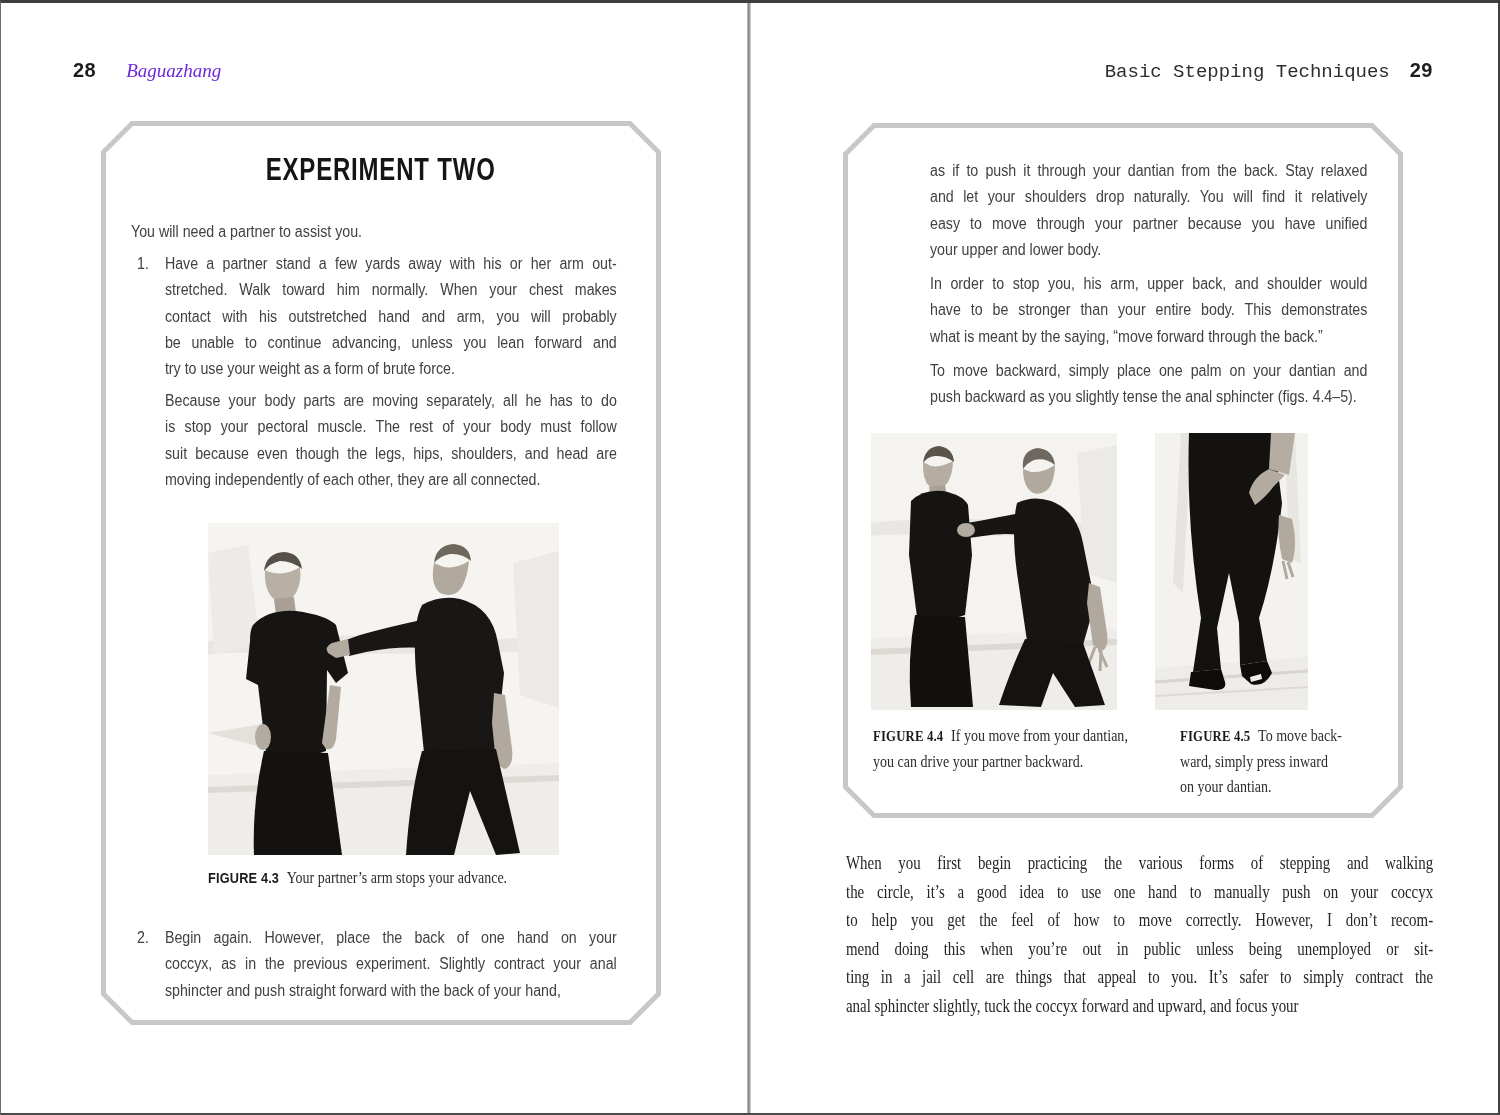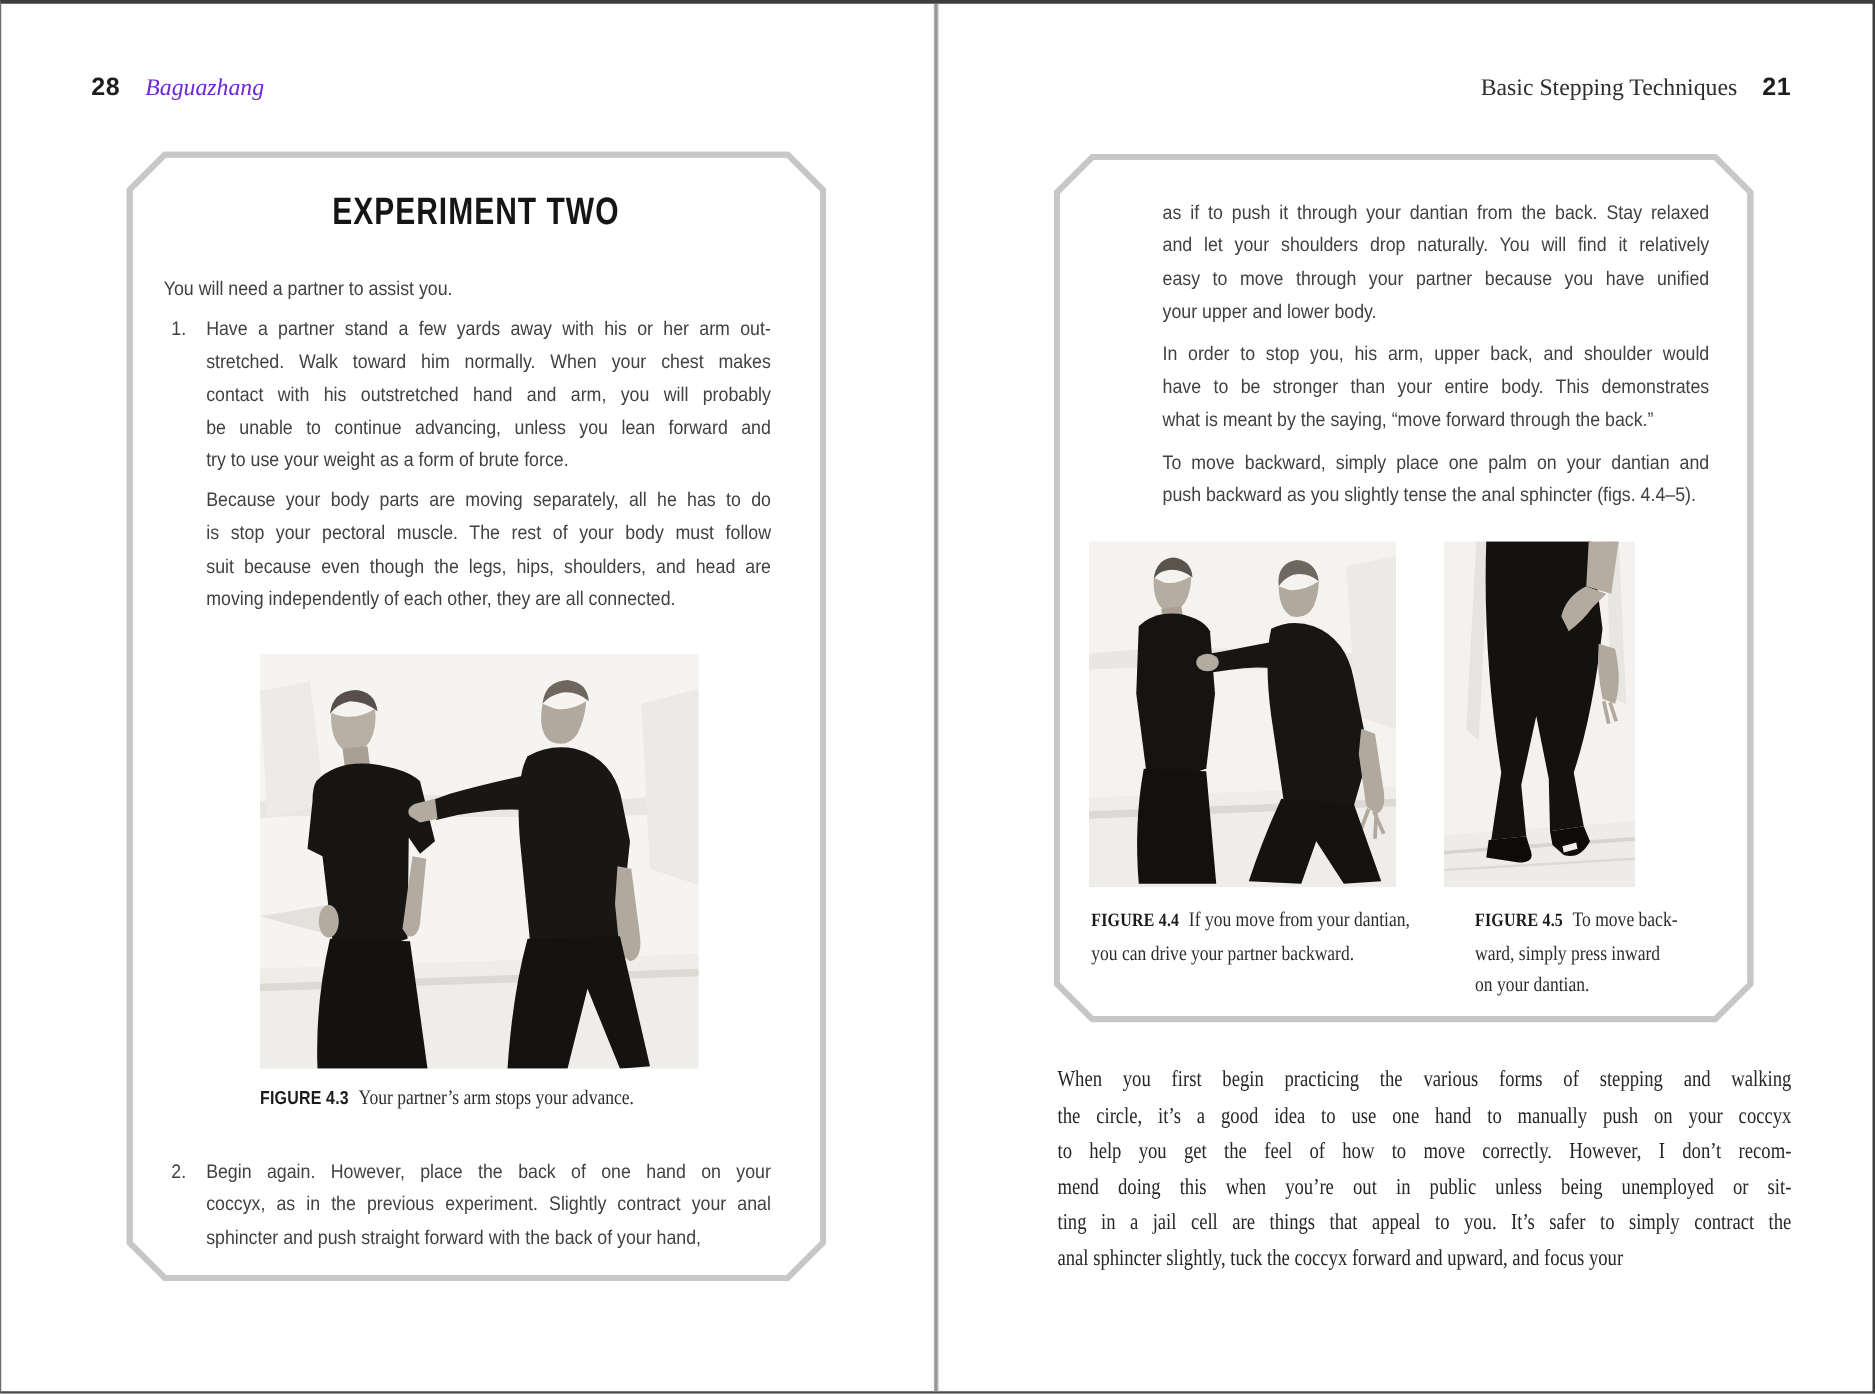--- a/index.html
+++ b/index.html
@@ -15,21 +15,21 @@
     background:linear-gradient(to right,#c2c2c2,#8d8d8d 40%,#9c9c9c 60%,#d6d6d6);
   }
   .page { position:absolute; top:0; height:1115px; }
   .page.left  { left:0;   width:746px; }
   .page.right { left:750px; width:750px; }
 
   
   .runhead-row { position:absolute; top:56px; display:flex; align-items:baseline; }
   .pagenum { font-weight:700; font-size:20px; color:#1d1d1d; letter-spacing:0.5px; }
   .rh-title-italic { font-family:"Liberation Serif",serif; font-style:italic; font-size:19px; color:#6d28d9; }
-  .rh-title { font-family:Liberation Serif, serif; font-size:19px; color:#2e2e2e;margin-left:48px; }
+  .rh-title { font-family:Liberation Mono, monospace; font-size:19px; color:#2e2e2e;margin-left:48px; }
 
   
   .chamfer {
     position:absolute; background:#c7c7c7;
     clip-path:polygon(30px 0, calc(100% - 30px) 0, 100% 30px, 100% calc(100% - 30px),
                       calc(100% - 30px) 100%, 30px 100%, 0 calc(100% - 30px), 0 30px);
     filter:drop-shadow(1px 2px 1px rgba(0,0,0,0.22));
   }
   .chamfer-inner {
     position:absolute; inset:5px; background:#ffffff;
@@ -66,21 +66,21 @@
   .photo svg { display:block; }
 </style>
 </head>
 <body>
 
 <div class="sheet">
   <div class="gutter"></div>
 
   <section class="page left">
 
-    <header class="runhead-row" style="left:72px; gap:20px;">
+    <header class="runhead-row" style="left:72px; gap:30px;">
       <span class="pagenum">28</span>
       <span class="rh-title-italic">Baguazhang</span>
     </header>
 
     <div class="chamfer" style="left:100px; top:118px; width:560px; height:904px;">
       <div class="chamfer-inner"></div>
 
       <div class="bx-heading" style="top:32px;">
         <span class="cond-head">EXPERIMENT TWO</span>
       </div>
@@ -151,21 +151,21 @@
           <div class="ln">sphincter and push straight forward with the back of your hand,</div>
         </div>
       </div>
     </div>
   </section>
 
   <section class="page right">
 
     <header class="runhead-row" style="right:68px; gap:20px;">
       <span class="rh-title">Basic Stepping Techniques</span>
-      <span class="pagenum">21</span>
+      <span class="pagenum">29</span>
     </header>
 
     <div class="chamfer" style="left:92px; top:120px; width:560px; height:695px;">
       <div class="chamfer-inner"></div>
 
       <div class="txtblock cx90" style="left:87px; top:35px; width:486px;">
         <div class="ln j">as if to push it through your dantian from the back. Stay relaxed</div>
         <div class="ln j">and let your shoulders drop naturally. You will find it relatively</div>
         <div class="ln j">easy to move through your partner because you have unified</div>
         <div class="ln">your upper and lower body.</div>

